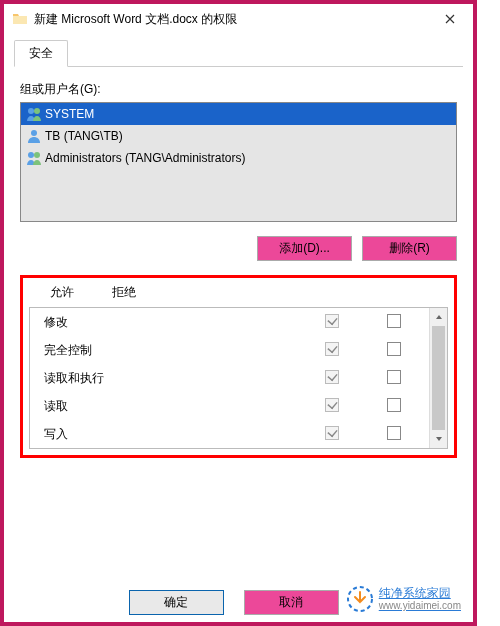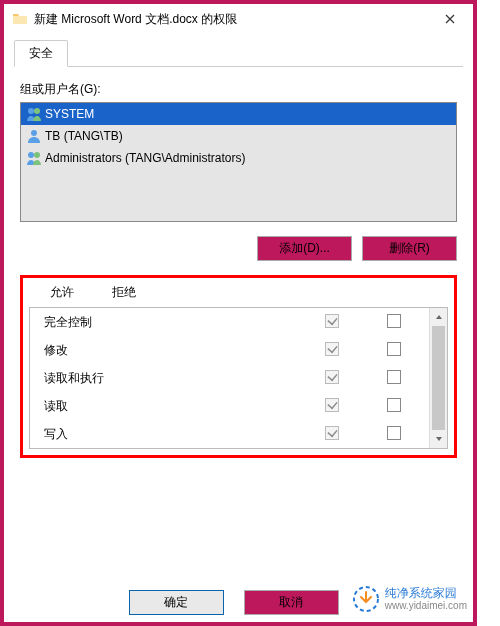--- a/index.html
+++ b/index.html
@@ -16,41 +16,41 @@
   .tab-content { flex: 1; padding: 14px 6px 0 6px; display: flex; flex-direction: column; }
   .row-obj { display: flex; align-items: flex-start; margin-bottom: 18px; }
   .row-obj .lbl { width: 100px; }
   .row-obj .val { flex: 1; white-space: nowrap; overflow: hidden; }
   .grp-lbl { margin-bottom: 4px; }
   .listbox { height: 120px; border: 1px solid #888; background: #e5e5e5; overflow: auto; }
   .list-item { display: flex; align-items: center; height: 22px; padding: 0 4px; gap: 2px; }
   .list-item.selected { background: #1a63c9; color: #fff; }
   .user-icon { width: 18px; height: 18px; flex-shrink: 0; }
   .btn-row { display: flex; justify-content: flex-end; gap: 10px; margin-top: 14px; margin-bottom: 10px; }
-  .btn { width: 95px; height: 25px; background: #be185d; border: 1px solid #aaa; font-size: 12px; display: inline-flex; align-items: center; justify-content: center; }
+  .btn { width: 95px; height: 25px; background: #ec4899; border: 1px solid #aaa; font-size: 12px; display: inline-flex; align-items: center; justify-content: center; }
   .perm-frame { border: 3px solid #f00; padding: 6px 6px 6px 6px; margin: 4px 0 0 0; position: relative; }
   .perm-header { display: flex; align-items: center; padding: 0 2px 6px 2px; }
   .perm-header .h-title { flex: 1; }
   .perm-header .h-col { width: 62px; text-align: center; }
   .perm-list-wrap { display: flex; border: 1px solid #bbb; border-top: 1px solid #bbb; }
   .perm-list { flex: 1; }
   .perm-row { display: flex; align-items: center; height: 28px; padding: 0 4px 0 14px; }
   .perm-row .p-label { flex: 1; }
   .perm-row .p-col { width: 62px; text-align: center; }
   .cb { display: inline-block; width: 14px; height: 14px; border: 1px solid #888; background: #fff; position: relative; }
   .cb.disabled { background: #f4f4f4; border-color: #bbb; }
   .cb.checked::after { content: ""; position: absolute; left: 2px; top: -1px; width: 7px; height: 10px; border-right: 2px solid #888; border-bottom: 2px solid #888; transform: rotate(40deg) scale(0.7); }
   .scrollbar-fake { width: 18px; background: #f0f0f0; border-left: 1px solid #ddd; display: flex; flex-direction: column; }
   .sb-btn { height: 18px; display: flex; align-items: center; justify-content: center; }
   .sb-track { flex: 1; position: relative; }
   .sb-thumb { position: absolute; left: 2px; right: 2px; top: 0; bottom: 0; background: #c8c8c8; }
   .sb-btn svg { width: 8px; height: 8px; }
   .dlg-btn-row { display: flex; justify-content: center; align-items: center; gap: 20px; padding: 14px 10px 0 0; height: 54px; }
   .dlg-btn-row .btn.primary { border: 1px solid #0a64ad; background: #e9e9e9; }
-  .watermark { position: absolute; right: 6px; bottom: 10px; display: flex; align-items: center; gap: 6px; font-size: 12px; color: #2a7bd6; }
+  .watermark { position: absolute; right: 12px; bottom: 10px; display: flex; align-items: center; gap: 6px; font-size: 12px; color: #2a7bd6; text-decoration: underline; }
   .wm-url { font-size: 10px; color: #888; }
   .watermark .wm-text { display: flex; flex-direction: column; line-height: 1.1; }
   .wm-logo { width: 26px; height: 26px; }
 </style>
 </head>
 <body>
 
 <div class="window">
   <div class="titlebar">
     <span class="icon">
@@ -115,26 +115,26 @@
       </div>
 
       <div class="perm-frame">
         <div class="perm-header">
           <span class="h-col">允许</span>
           <span class="h-col">拒绝</span>
         </div>
         <div class="perm-list-wrap">
           <div class="perm-list">
             <div class="perm-row">
-              <span class="p-label">完全控制</span>
+              <span class="p-label">修改</span>
               <span class="p-col"><span class="cb disabled checked"></span></span>
               <span class="p-col"><span class="cb"></span></span>
             </div>
             <div class="perm-row">
-              <span class="p-label">修改</span>
+              <span class="p-label">完全控制</span>
               <span class="p-col"><span class="cb disabled checked"></span></span>
               <span class="p-col"><span class="cb"></span></span>
             </div>
             <div class="perm-row">
               <span class="p-label">读取和执行</span>
               <span class="p-col"><span class="cb disabled checked"></span></span>
               <span class="p-col"><span class="cb"></span></span>
             </div>
             <div class="perm-row">
               <span class="p-label">读取</span>

